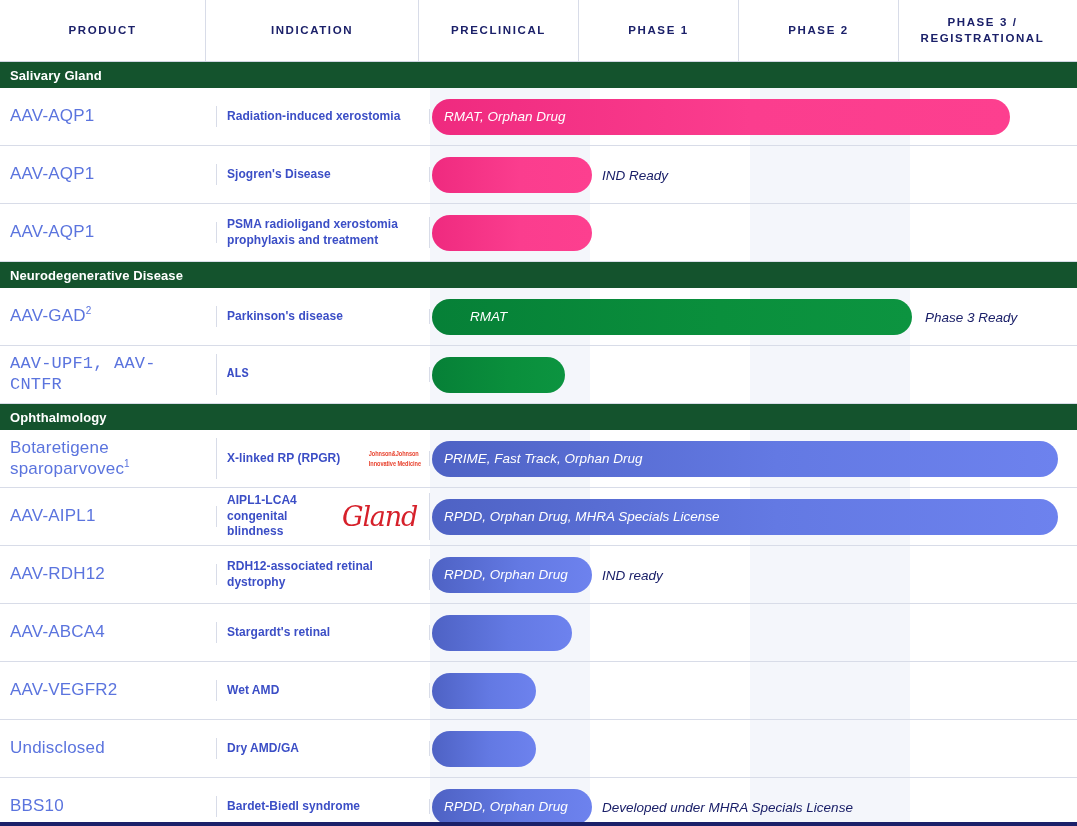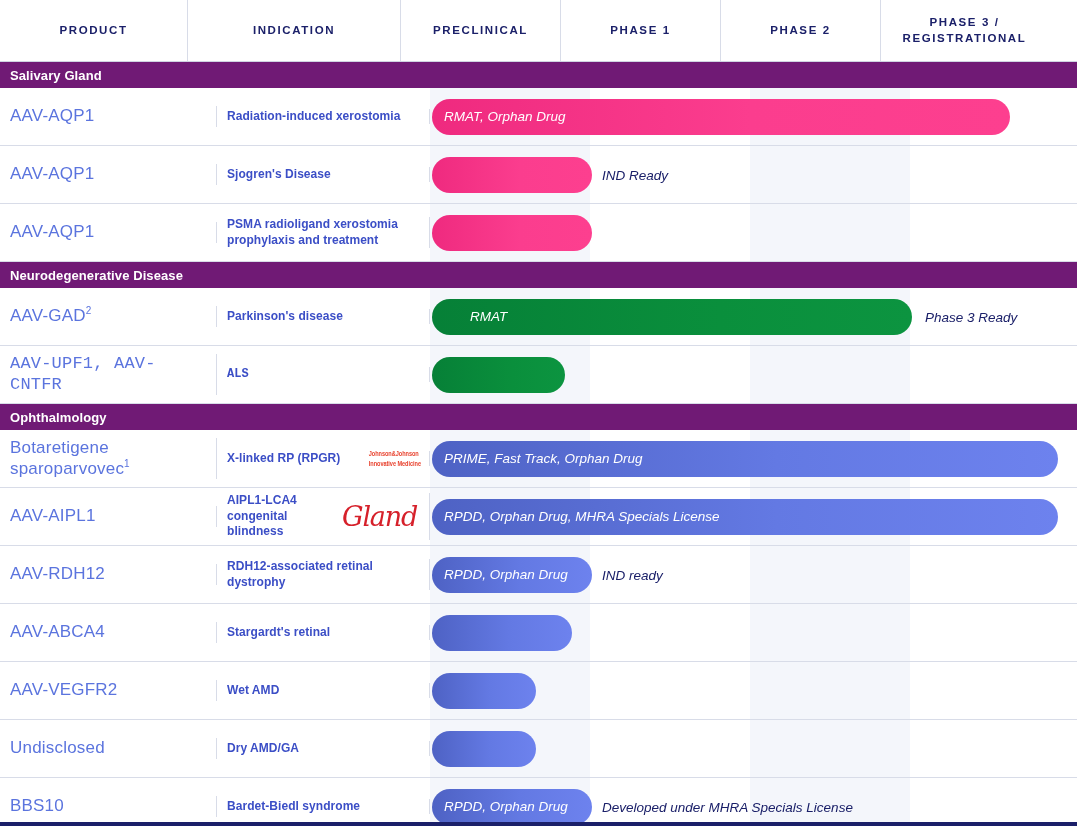--- a/index.html
+++ b/index.html
@@ -49,38 +49,38 @@
     text-align: center;
     color: #1b2069;
     font-size: 11.5px;
     font-weight: bold;
     letter-spacing: 1.6px;
     line-height: 1.35;
     border-right: 1px solid #d8dce8;
     background: #ffffff;
   }
   .header-cell:last-child { border-right: none; }
-  .hc-product     { width: 188px; text-align: center; }
+  .hc-product     { width: 206px; text-align: center; }
   .hc-indication  { width: 213px; }
   .hc-preclinical { width: 160px; }
   .hc-phase1      { width: 160px; }
   .hc-phase2      { width: 160px; }
   .hc-phase3      { width: 167px; }
 
   
   .body-area {
     position: relative;
     z-index: 2;
   }
 
   
   .section-banner {
     position: relative;
     height: 26px;
-    background: #701a75;
+    background: #14532d;
     display: flex;
     align-items: center;
     padding-left: 10px;
     color: #ffffff;
     font-size: 13px;
     font-weight: bold;
     letter-spacing: .1px;
   }
 
   

